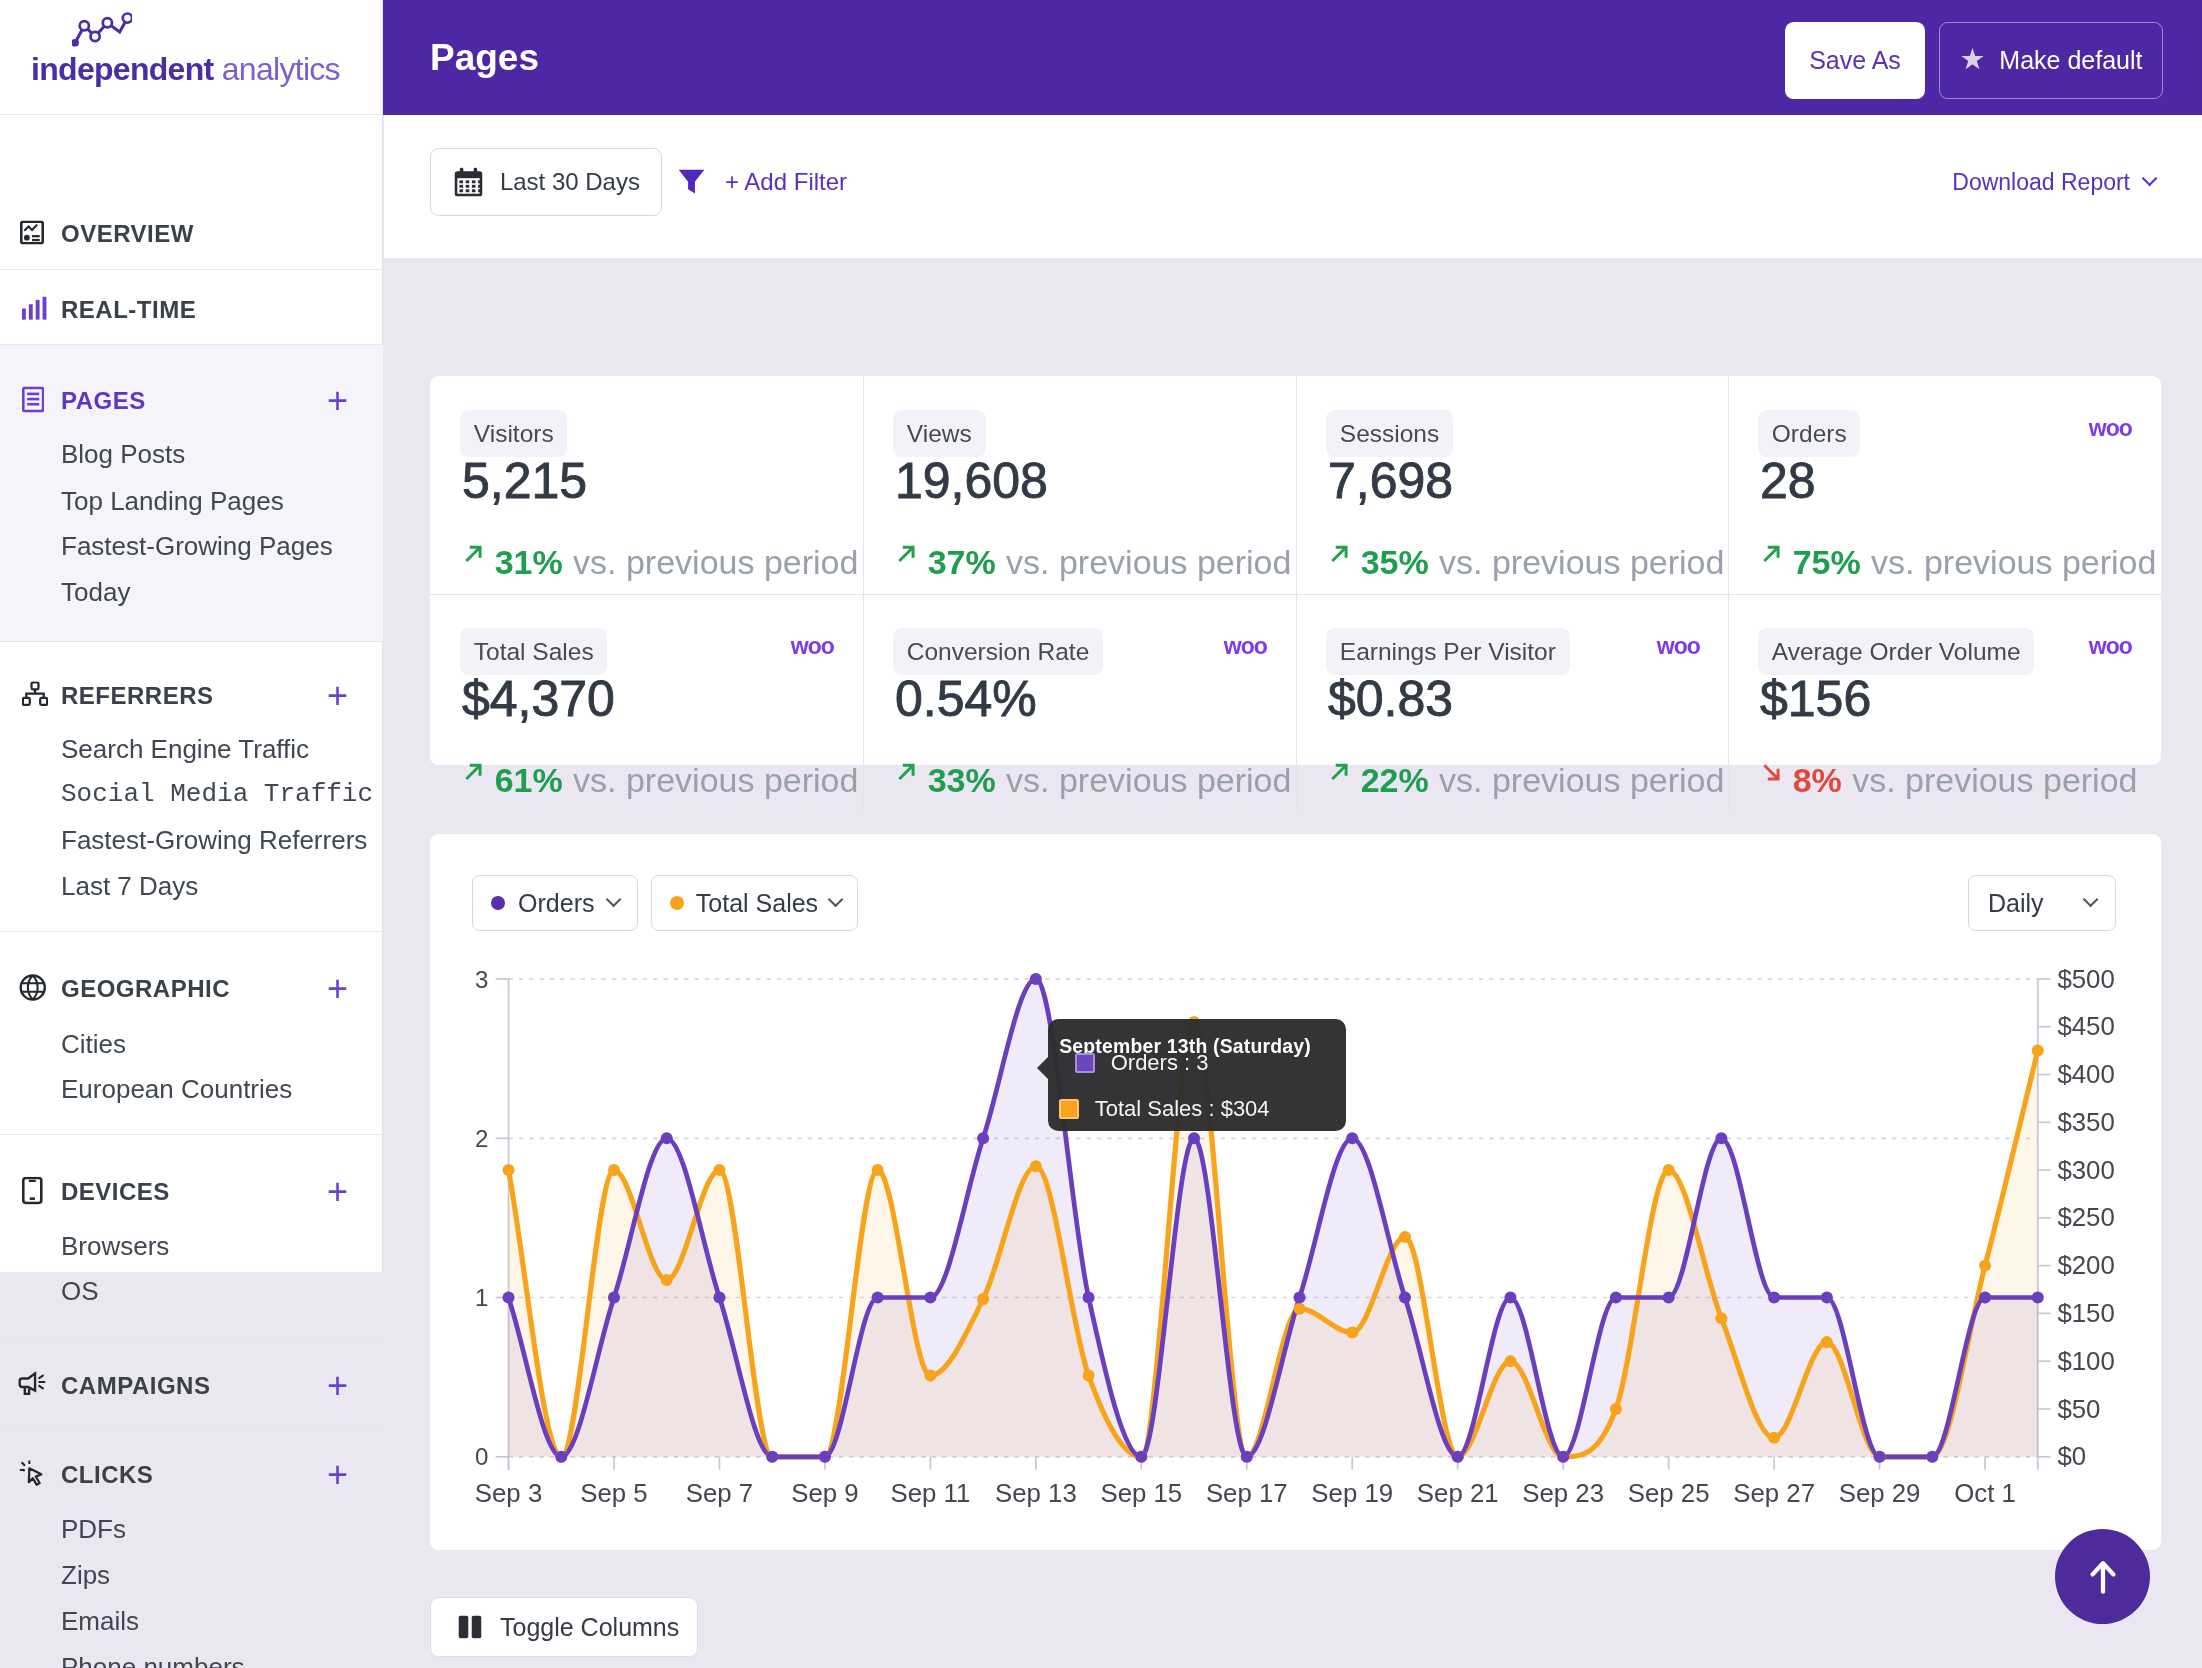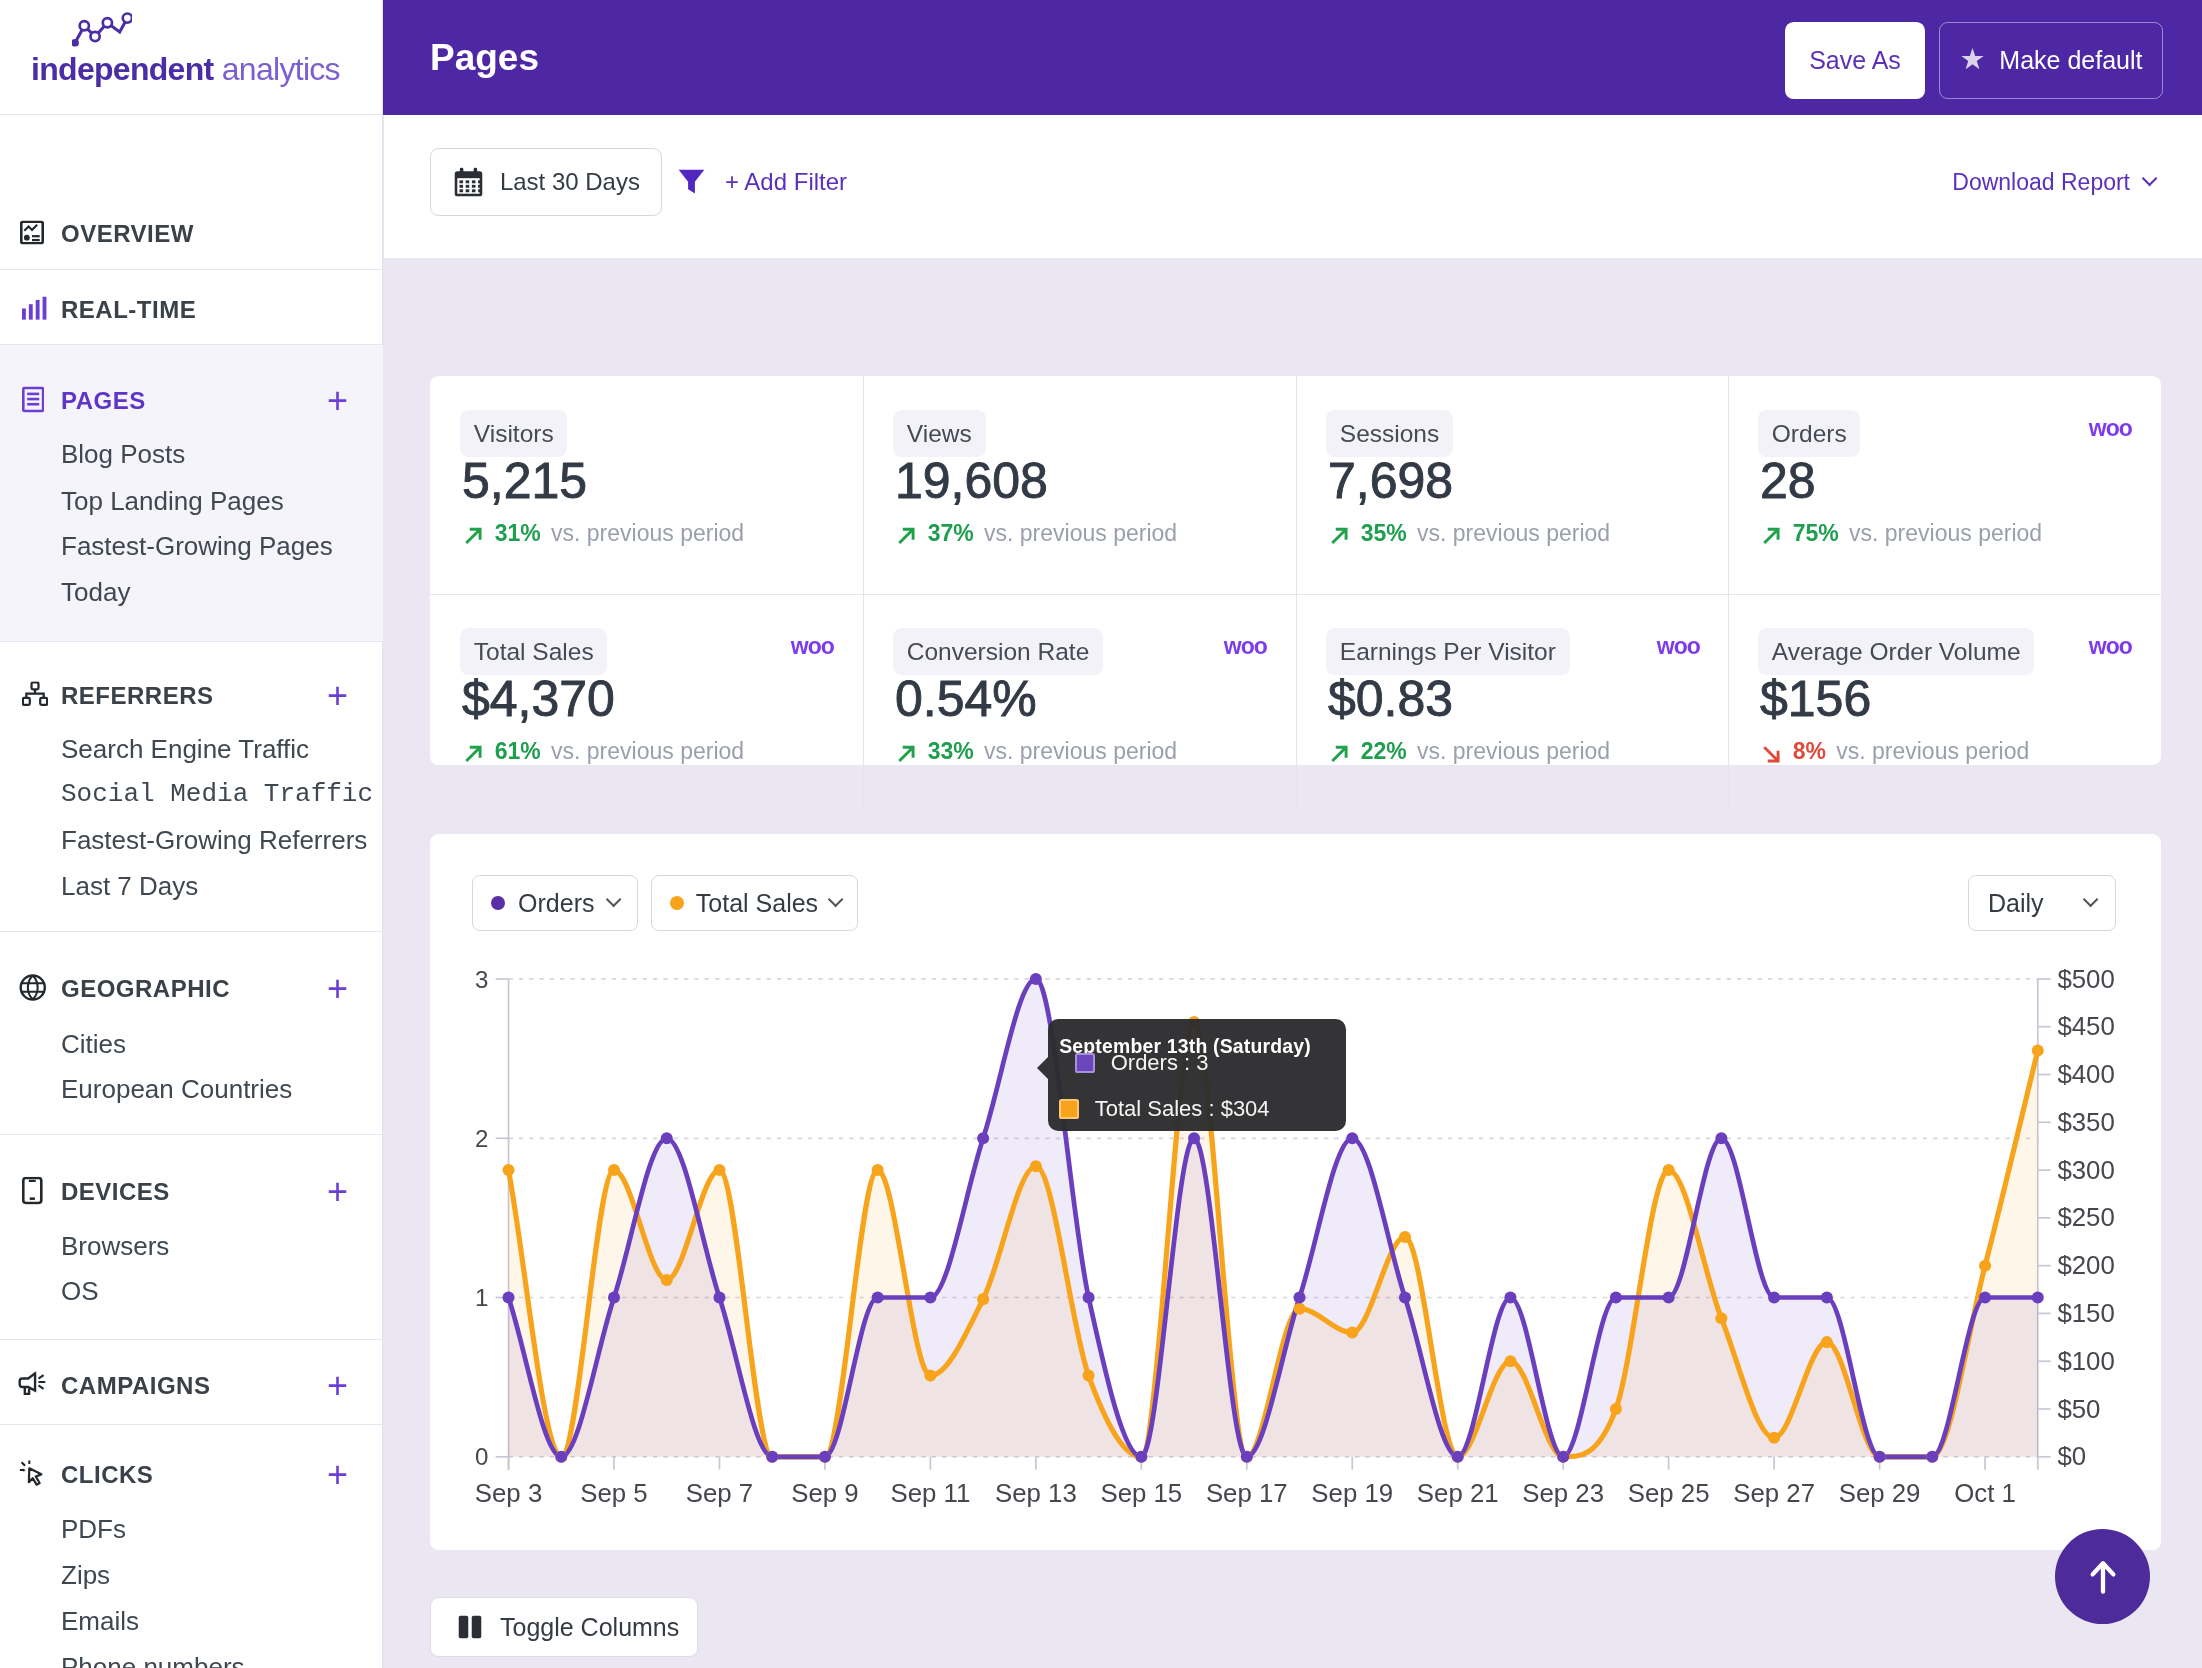--- a/index.html
+++ b/index.html
@@ -1,20 +1,20 @@
 <!DOCTYPE html>
 <html style="font-size:13.8px"><head><meta charset="utf-8"><title>Pages - Independent Analytics</title>
 <style>
 *{margin:0;padding:0;box-sizing:border-box;}
 html,body{width:2203px;height:1668px;overflow:hidden;}
 body{font-family:"Liberation Sans",sans-serif;background:#eae7f2;position:relative;}
 .abs{position:absolute;}
 
 
-#sidebar{position:absolute;left:0;top:0;width:383px;height:1668px;background:#fff;border-right:0.9px solid #e3e1ea;z-index:5;}
+#sidebar{position:absolute;left:0;top:0;width:383px;height:1272px;background:#fff;border-right:0.9px solid #e3e1ea;z-index:5;}
 #logo{height:115px;border-bottom:0.9px solid #e7e5ee;position:relative;}
 #logo .t1{position:absolute;left:31px;top:51px;font-size:32px;font-weight:bold;color:#4b2da5;letter-spacing:-0.7px;white-space:nowrap;}
 #logo .t1 span{font-weight:normal;color:#7b5ed1;}
 #logo svg{position:absolute;left:72px;top:12px;}
 #collapse{height:74px;border-bottom:0.9px solid #e7e5ee;position:relative;}
 #collapse .txt{position:absolute;left:56px;top:calc(50% + 3.4px);transform:translateY(-50%);font-size:25px;color:#5b40c4;}
 .cat{position:absolute;left:61px;transform:translateY(-50%);font-size:24px;font-weight:bold;color:#3a4149;letter-spacing:0.5px;}
 .cat.purple{color:#5e35c8;}
 .sub{position:absolute;left:61px;transform:translateY(-50%);font-size:26px;color:#3f4750;}
 .plus{position:absolute;right:27.5px;font-size:36px;font-weight:300;color:#6b3fd4;transform:translateY(-50%);width:34px;text-align:center;}
@@ -39,21 +39,21 @@
 .btnw{background:#fff;border:0.9px solid #dddbe4;border-radius:8.6px;display:flex;align-items:center;font-size:25px;color:#343b44;}
 #togglestats{position:absolute;left:46px;top:30px;width:242px;height:67px;padding-left:23px;gap:13px;}
 #togglecols{position:absolute;left:46px;top:1339px;width:268px;height:60px;padding-left:26px;gap:17px;}
 
 #grid{position:absolute;left:46px;top:118px;width:1731px;height:389px;background:#fff;border-radius:8.6px;}
 .vline{position:absolute;top:0;width:0.9px;height:435px;background:#e6e4ea;}
 .hline{position:absolute;left:0;top:218px;width:1731px;height:0.9px;background:#e6e4ea;}
 .cell{position:absolute;width:433px;height:218px;}
 .chip{position:absolute;left:30px;top:34px;height:47px;background:#f4f2f9;border-radius:8.6px;display:flex;align-items:center;padding:0 13.8px;font-size:24.5px;color:#444b54;}
 .num{position:absolute;left:32px;top:80px;line-height:1;font-size:50px;font-weight:normal;color:#323a45;letter-spacing:0;-webkit-text-stroke:0.9px #323a45;}
-.trend{position:absolute;left:32px;top:144px;display:flex;align-items:flex-end;gap:10.3px;font-size:23px;}
+.trend{position:absolute;left:32px;top:167px;display:flex;align-items:flex-start;gap:10.3px;font-size:34px;}
 .trend .pct{font-weight:bold;color:#1e9e4e;}
 .trend .arr{font-weight:bold;color:#1e9e4e;font-size:27.5px;}
 .trend .lbl{color:#9aa0ab;}
 .trend.down .pct,.trend.down .arr{color:#df4a3c;}
 .woo{position:absolute;right:29px;top:39px;font-size:23px;font-weight:bold;color:#7c3bed;letter-spacing:-0.9px;}
 
 #chartcard{position:absolute;left:46px;top:576px;width:1731px;height:716px;background:#fff;border-radius:8.6px;}
 .legbtn{position:absolute;top:41px;height:56px;background:#fff;border:0.9px solid #d8d6e0;border-radius:7.7px;display:flex;align-items:center;font-size:25px;color:#343b44;gap:12px;white-space:nowrap;}
 .dot{width:13.8px;height:13.8px;border-radius:50%;flex:none;}
 .chev{width:11.2px;height:11.2px;border-right:2.6px solid #555;border-bottom:2.6px solid #555;transform:rotate(45deg);margin-top:-6px;flex:none;}

